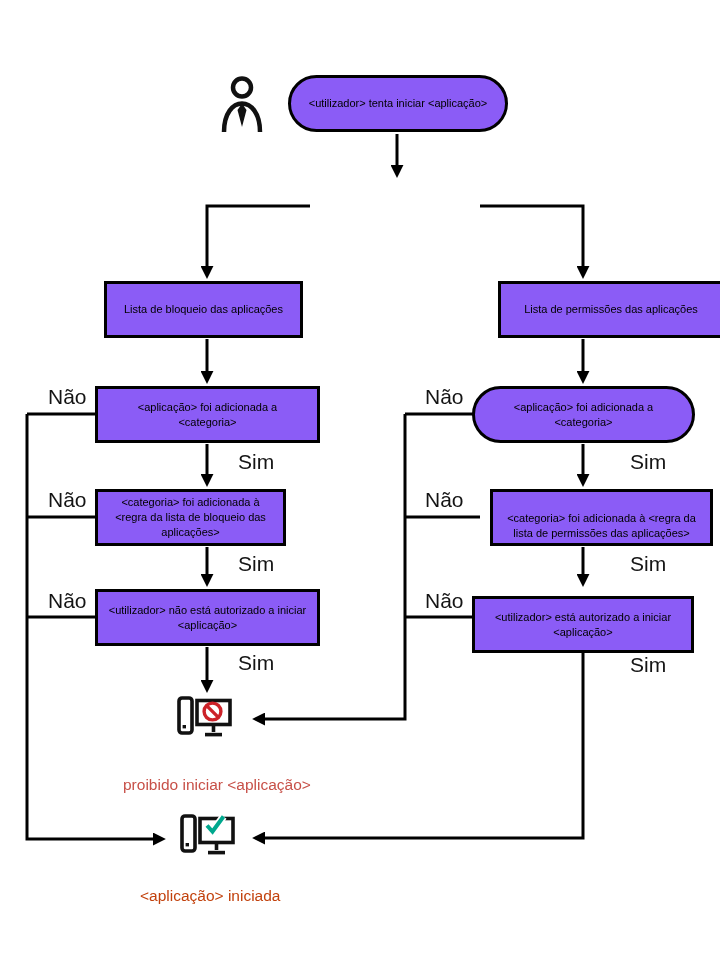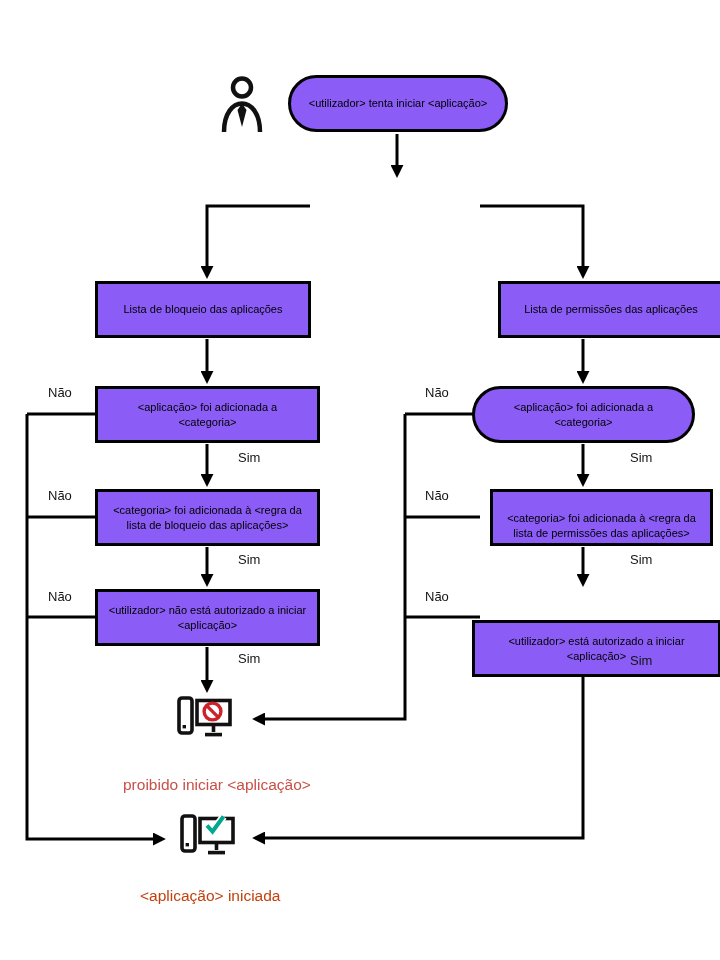--- a/index.html
+++ b/index.html
@@ -12,21 +12,21 @@
   svg.wires{position:absolute;left:0;top:0;z-index:1;pointer-events:none;}
   .node{
     position:absolute;z-index:2;background:#8b5cf6;border:3px solid #000;
     display:flex;align-items:center;justify-content:center;text-align:center;
     font-size:11px;line-height:1.35;color:#000;box-sizing:border-box;
     padding:2px 10px;
   }
   .stadium{border-radius:999px;}
   .icon{position:absolute;z-index:3;}
   .edge-label{
-    position:absolute;z-index:2;font-size:13px;color:#141414;
+    position:absolute;z-index:2;font-size:21px;color:#141414;
     white-space:nowrap;
   }
   .caption{
     position:absolute;z-index:2;font-size:15.5px;white-space:nowrap;margin-top:18px;
   }
   .caption.denied{color:#c75048;}
   .caption.allowed{color:#c2410c;}
 </style>
 </head>
 <body>
@@ -73,44 +73,44 @@
     <circle cx="21" cy="11.5" r="9" stroke="#111" stroke-width="4.5" fill="none"></circle>
     <path d="M3 56 C3 37 12 27.5 21 27.5 C30 27.5 39 37 39 56" stroke="#111" stroke-width="4.5" fill="none"></path>
     <path d="M21 27.5 L25.5 34 L21 51 L16.5 34 Z" fill="#111"></path>
   </svg>
 
   <div class="node stadium" style="left:288px;top:75px;width:220px;height:57px;">
     <span>&lt;utilizador&gt; tenta iniciar &lt;aplicação&gt;</span>
   </div>
 
 
-  <div class="node" style="left:95px;top:281px;width:216px;height:57px;">
+  <div class="node" style="left:104px;top:281px;width:199px;height:57px;">
     <span>Lista de bloqueio das aplicações</span>
   </div>
   <div class="node" style="left:470px;top:281px;width:226px;height:57px;margin-left:28px;">
     <span>Lista de permissões das aplicações</span>
   </div>
 
   <div class="node" style="left:95px;top:386px;width:225px;height:57px;">
     <span>&lt;aplicação&gt; foi adicionada a &lt;categoria&gt;</span>
   </div>
-  <div class="node" style="left:95px;top:489px;width:225px;height:57px;">
+  <div class="node" style="left:95px;top:489px;width:191px;height:57px;">
     <span>&lt;categoria&gt; foi adicionada à &lt;regra da lista de bloqueio das aplicações&gt;</span>
   </div>
   <div class="node" style="left:95px;top:589px;width:225px;height:57px;">
     <span>&lt;utilizador&gt; não está autorizado a iniciar &lt;aplicação&gt;</span>
   </div>
 
   <div class="node stadium" style="left:472px;top:386px;width:223px;height:57px;">
     <span>&lt;aplicação&gt; foi adicionada a &lt;categoria&gt;</span>
   </div>
   <div class="node" style="left:490px;top:489px;width:223px;height:57px;align-items:flex-end;">
     <span>&lt;categoria&gt; foi adicionada à &lt;regra da lista de permissões das aplicações&gt;</span>
   </div>
-  <div class="node" style="left:472px;top:620px;width:249px;height:57px;">
+  <div class="node" style="left:472px;top:596px;width:222px;height:57px;">
     <span>&lt;utilizador&gt; está autorizado a iniciar &lt;aplicação&gt;</span>
   </div>
 
   <span class="edge-label" style="left:48px;top:385px;">Não</span>
   <span class="edge-label" style="left:48px;top:488px;">Não</span>
   <span class="edge-label" style="left:48px;top:589px;">Não</span>
   <span class="edge-label" style="left:425px;top:385px;">Não</span>
   <span class="edge-label" style="left:425px;top:488px;">Não</span>
   <span class="edge-label" style="left:425px;top:589px;">Não</span>
 

